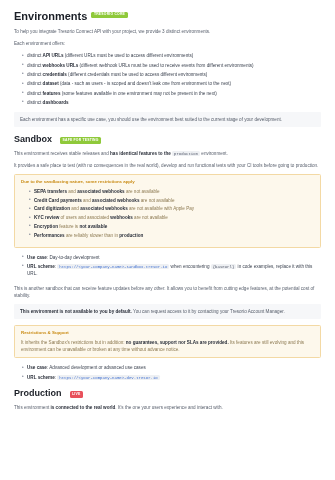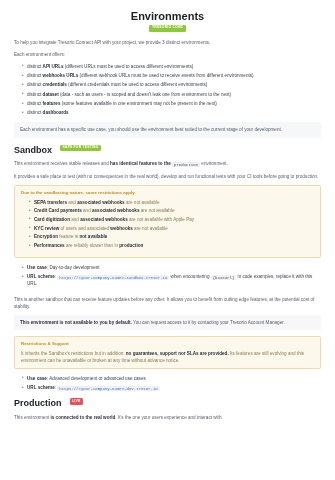--- a/index.html
+++ b/index.html
@@ -19,30 +19,29 @@
   }
   h1 {
     font-size: 11px;
     line-height: 1.1;
     margin: 0 0 6px 0;
     color: #1b1f27;
     font-weight: bold;
     display: flex;
     align-items: center;
     gap: 4px;
-    flex-direction: column;
   }
   h2 {
     font-size: 9px;
     line-height: 1.1;
     margin: 0 0 5px 0;
     color: #1b1f27;
     font-weight: bold;
     display: flex;
-    align-items: flex-start;
+    align-items: flex-end;
     gap: 8px;
   }
   .badge {
     display: inline-block;
     font-size: 3.4px;
     font-weight: bold;
     letter-spacing: .2px;
     padding: 1.4px 2.6px;
     border-radius: 1.5px;
     color: #fff;

